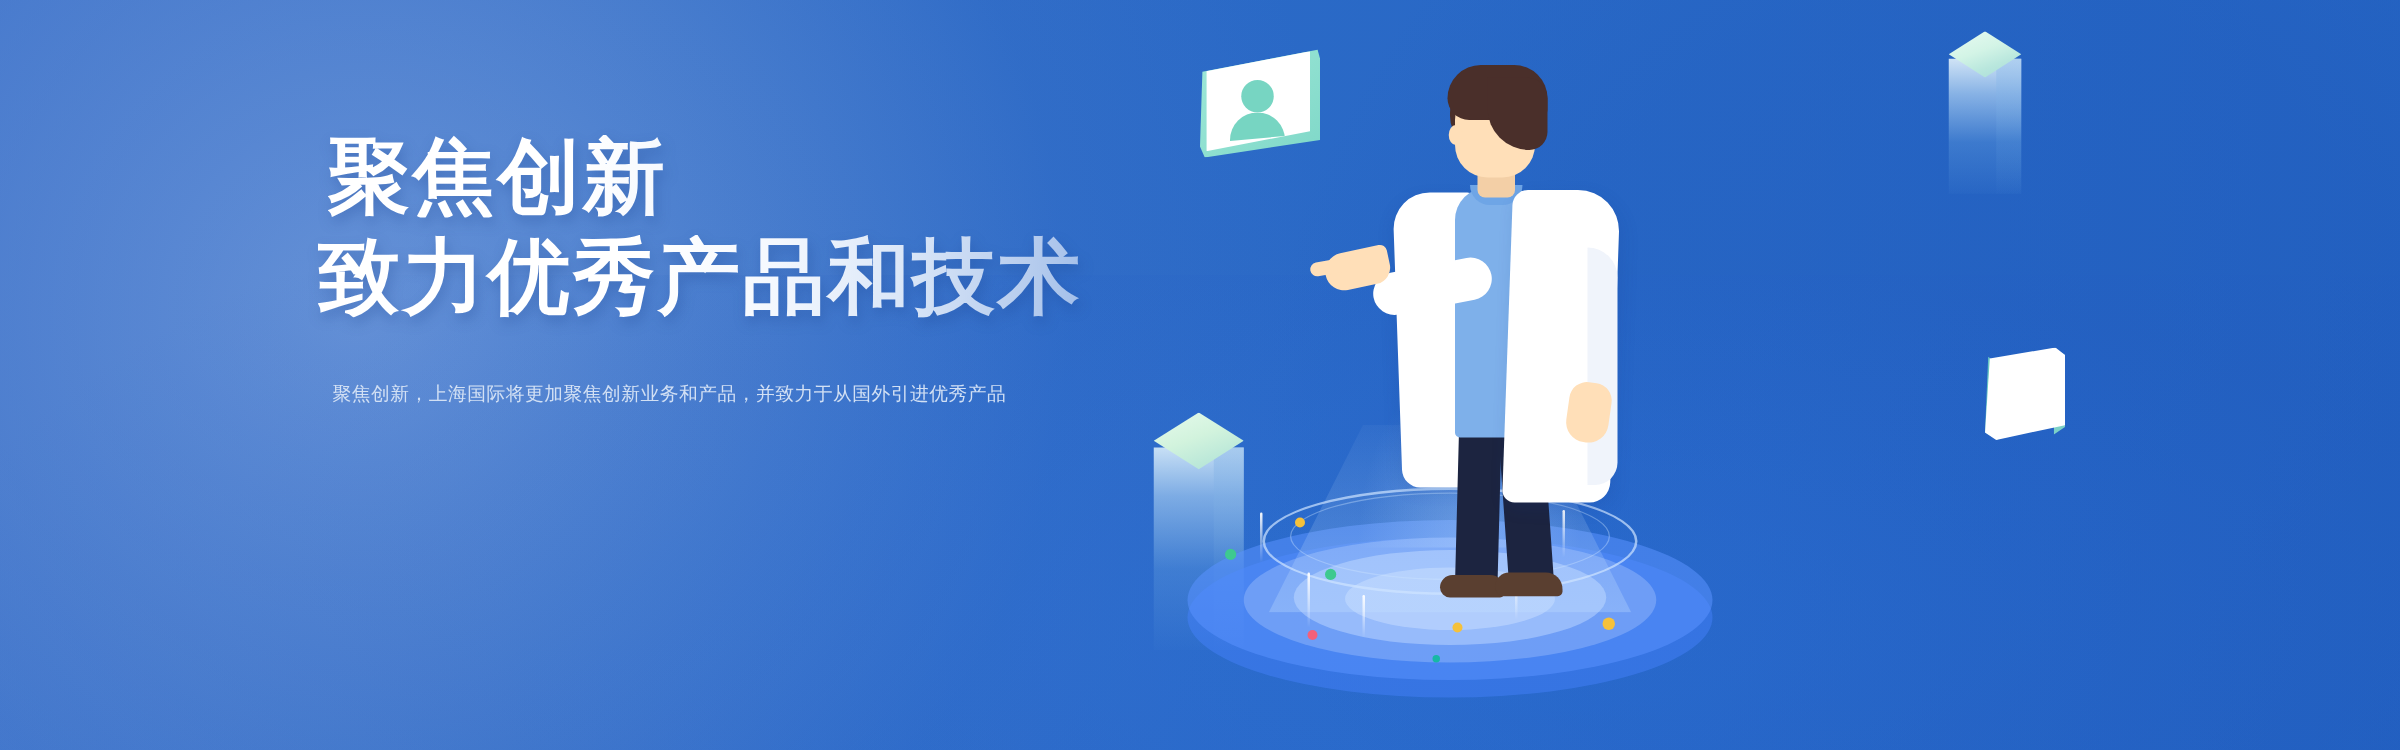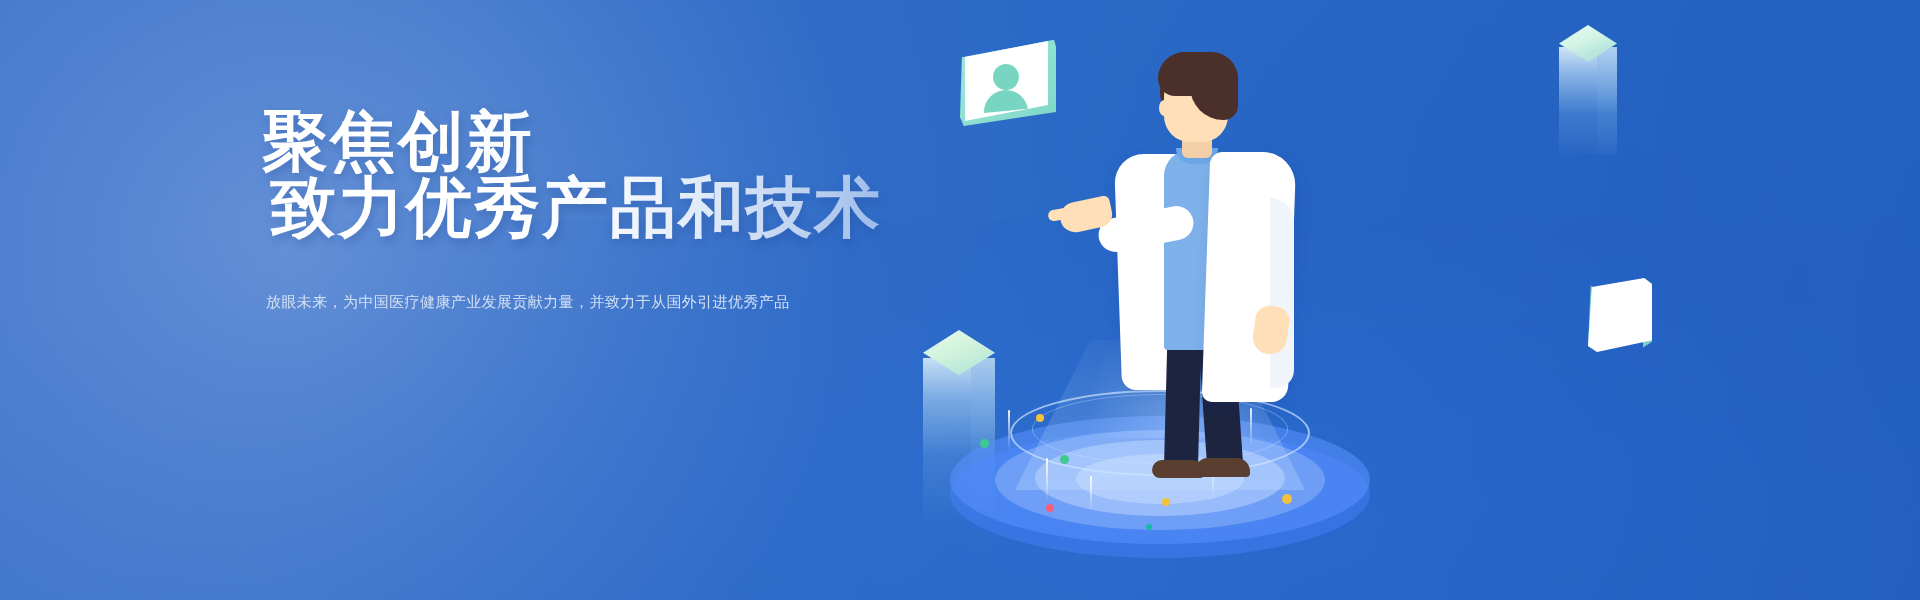--- a/index.html
+++ b/index.html
@@ -60,29 +60,28 @@
   .headline-1{
     margin-left:0px;
     background:linear-gradient(95deg,#ffffff 0%,#ffffff 32%,#f0f5fd 50%,#cfddf4 70%,#9fbce8 88%,#7ba5e0 100%);
     -webkit-background-clip:text;
     background-clip:text;
     color:transparent;
     -webkit-text-fill-color:transparent;
     filter:drop-shadow(2px 5px 5px rgba(22,64,140,0.30));
   }
   .headline-2{
-    margin-top:0;
+    margin-top:14px;
     margin-left:-8px;
     background:linear-gradient(95deg,#ffffff 0%,#ffffff 42%,#f4f8fe 58%,#dbe7f8 74%,#b7cdee 90%,#9cbae8 100%);
     -webkit-background-clip:text;
     background-clip:text;
     color:transparent;
     -webkit-text-fill-color:transparent;
     filter:drop-shadow(2px 5px 5px rgba(22,64,140,0.30));
-    text-align:right;
   }
   .subcopy{
     margin-top:48px;
     margin-left:4px;
     font-size:15px;
     line-height:1.85;
     color:#d2e0f4;
     letter-spacing:0.4px;
     max-width:600px;
   }
@@ -351,21 +350,21 @@
 
   <div class="bg-wash-left"></div>
   <div class="bg-wash-right"></div>
   <div class="bg-wash-bottom"></div>
   <div class="bg-vignette"></div>
 
   <div class="copy">
     <div class="headline headline-1">聚焦创新</div>
     <div class="headline headline-2">致力优秀产品和技术</div>
     <div class="subcopy">
-      <span class="ln">放眼未来，为中国医疗健康产业发展贡献力量，并致力于从国外引进优秀产品</span>
+      <span class="ln">聚焦创新，上海国际将更加聚焦创新业务和产品，并致力于从国外引进优秀产品</span>
     </div>
   </div>
 
   <div class="stage">
 
     <div class="iso-bar bar-a">
       <div class="body"></div>
       <div class="cap">
         <div class="cap-shape"></div>
       </div>

